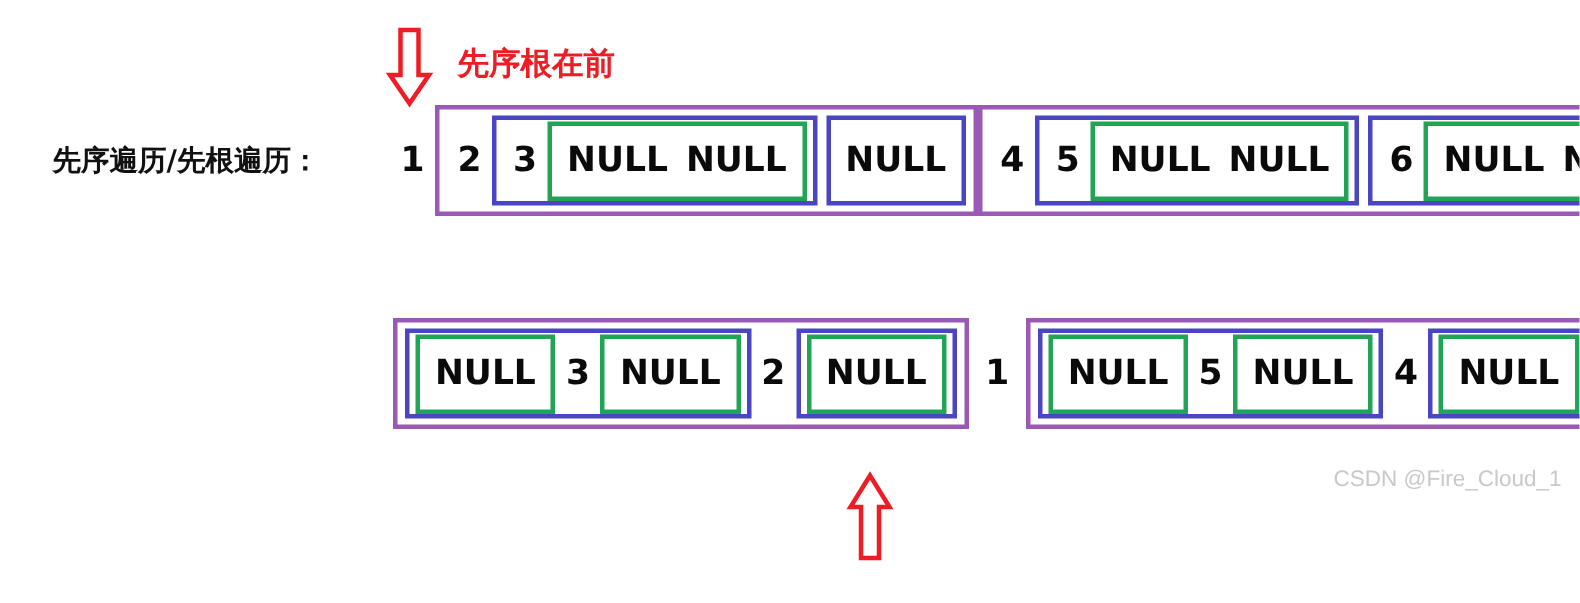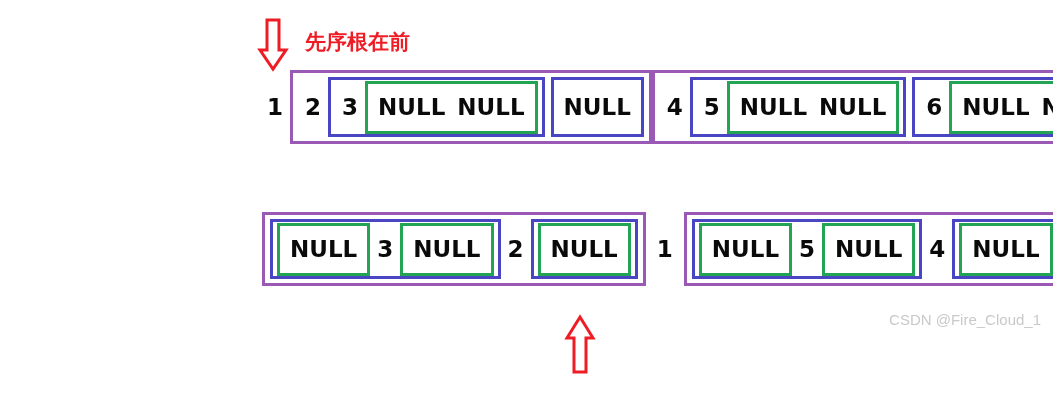--- a/index.html
+++ b/index.html
@@ -118,20 +118,21 @@
 </head>
 <body>
 
 <div id="stage">
 
   <svg class="arrow" style="left:256px; top:18px;" width="34" height="54" viewBox="0 0 34 54">
     <path d="M11 2 L11 32 L4 32 L17 51 L30 32 L23 32 L23 2 Z" fill="#ffffff" stroke="#EE1C25" stroke-width="3" stroke-linejoin="miter"></path>
   </svg>
   <div class="annot" style="left:305px; top:28px;">先序根在前</div>
 
+  <div class="row-label" style="left:35px; top:94px;">先序遍历/先根遍历：</div>
 
   <div class="row" style="left:260px; top:70px;">
 
     <div class="tok">1</div>
 
     <div class="grp-purple">
       <div class="tok">2</div>
 
       <div class="grp-blue">
         <div class="tok">3</div>

